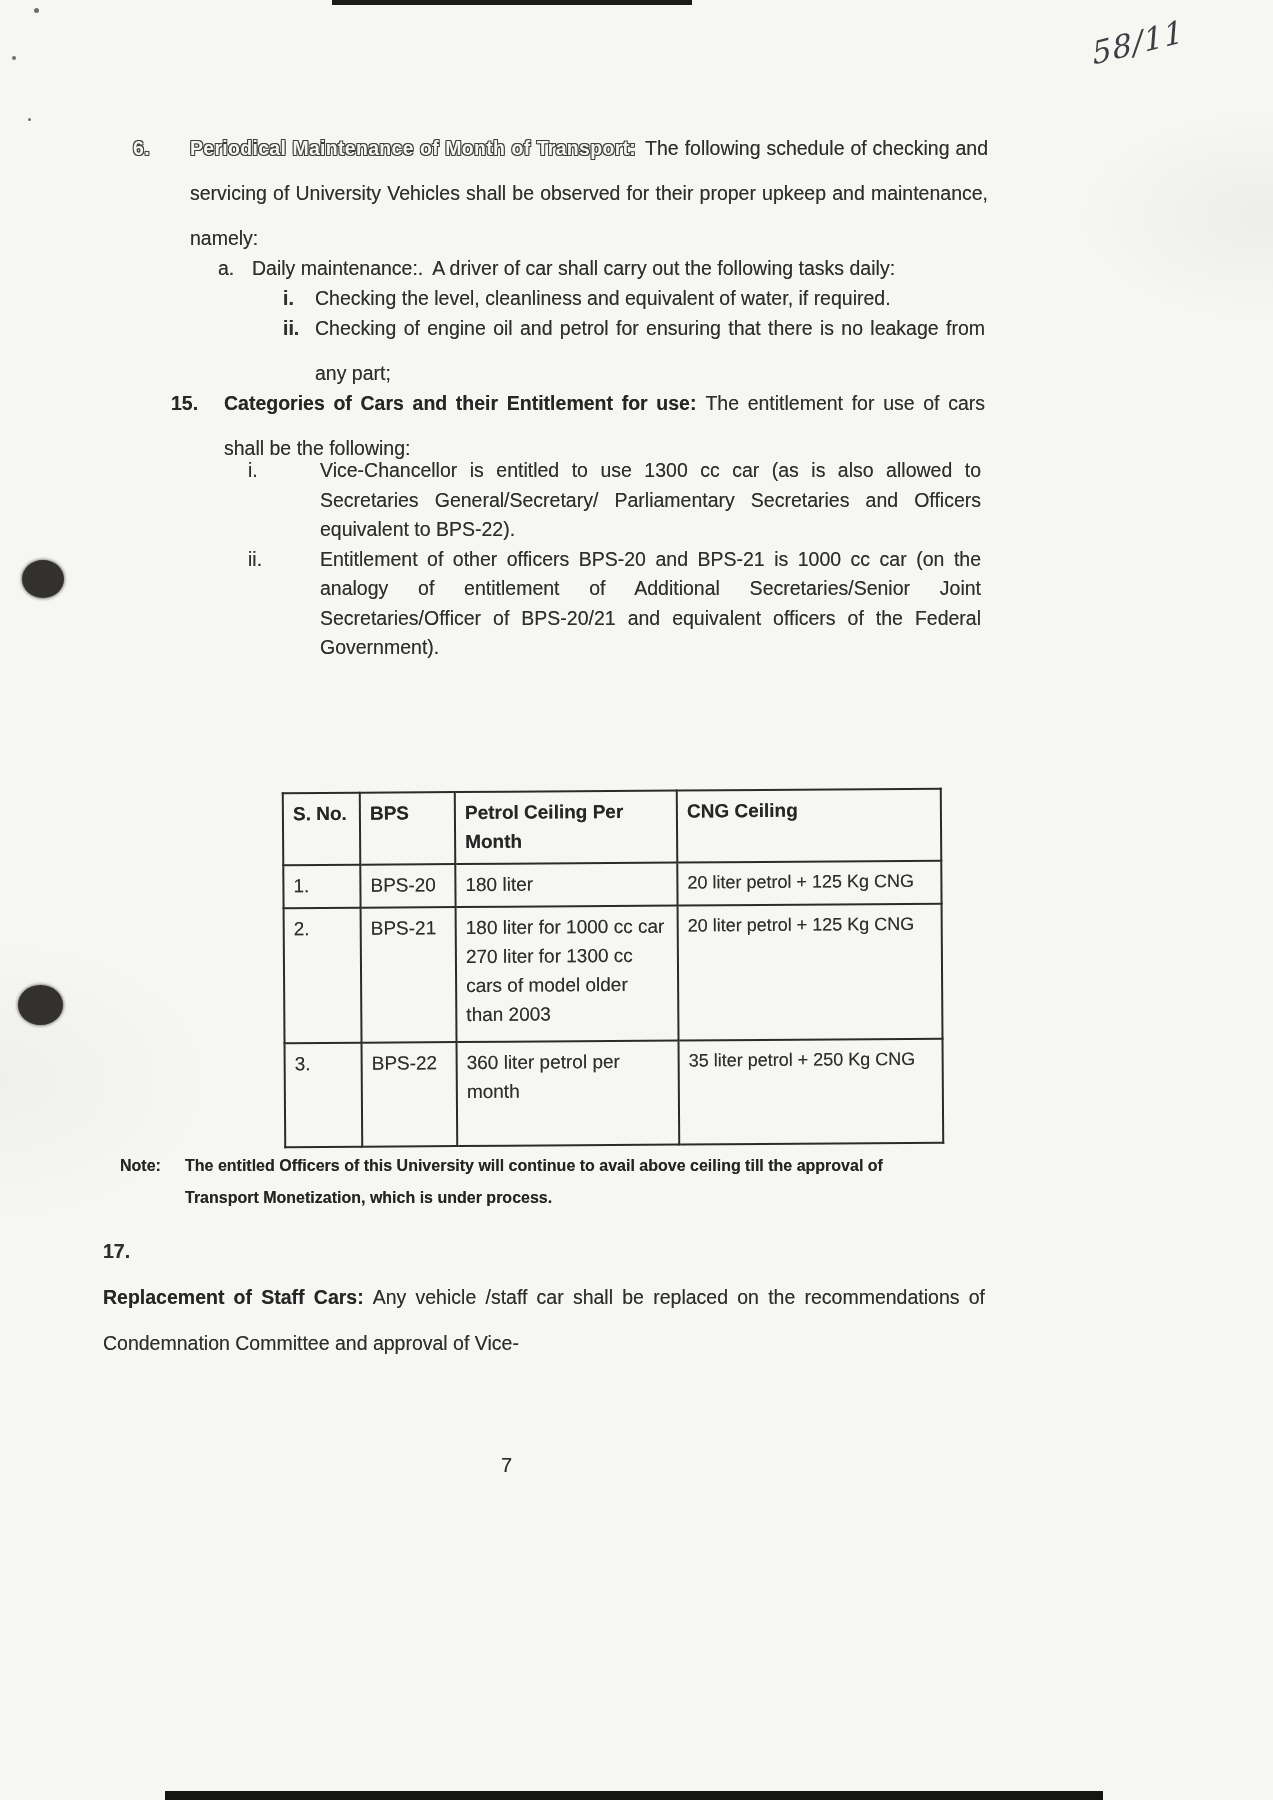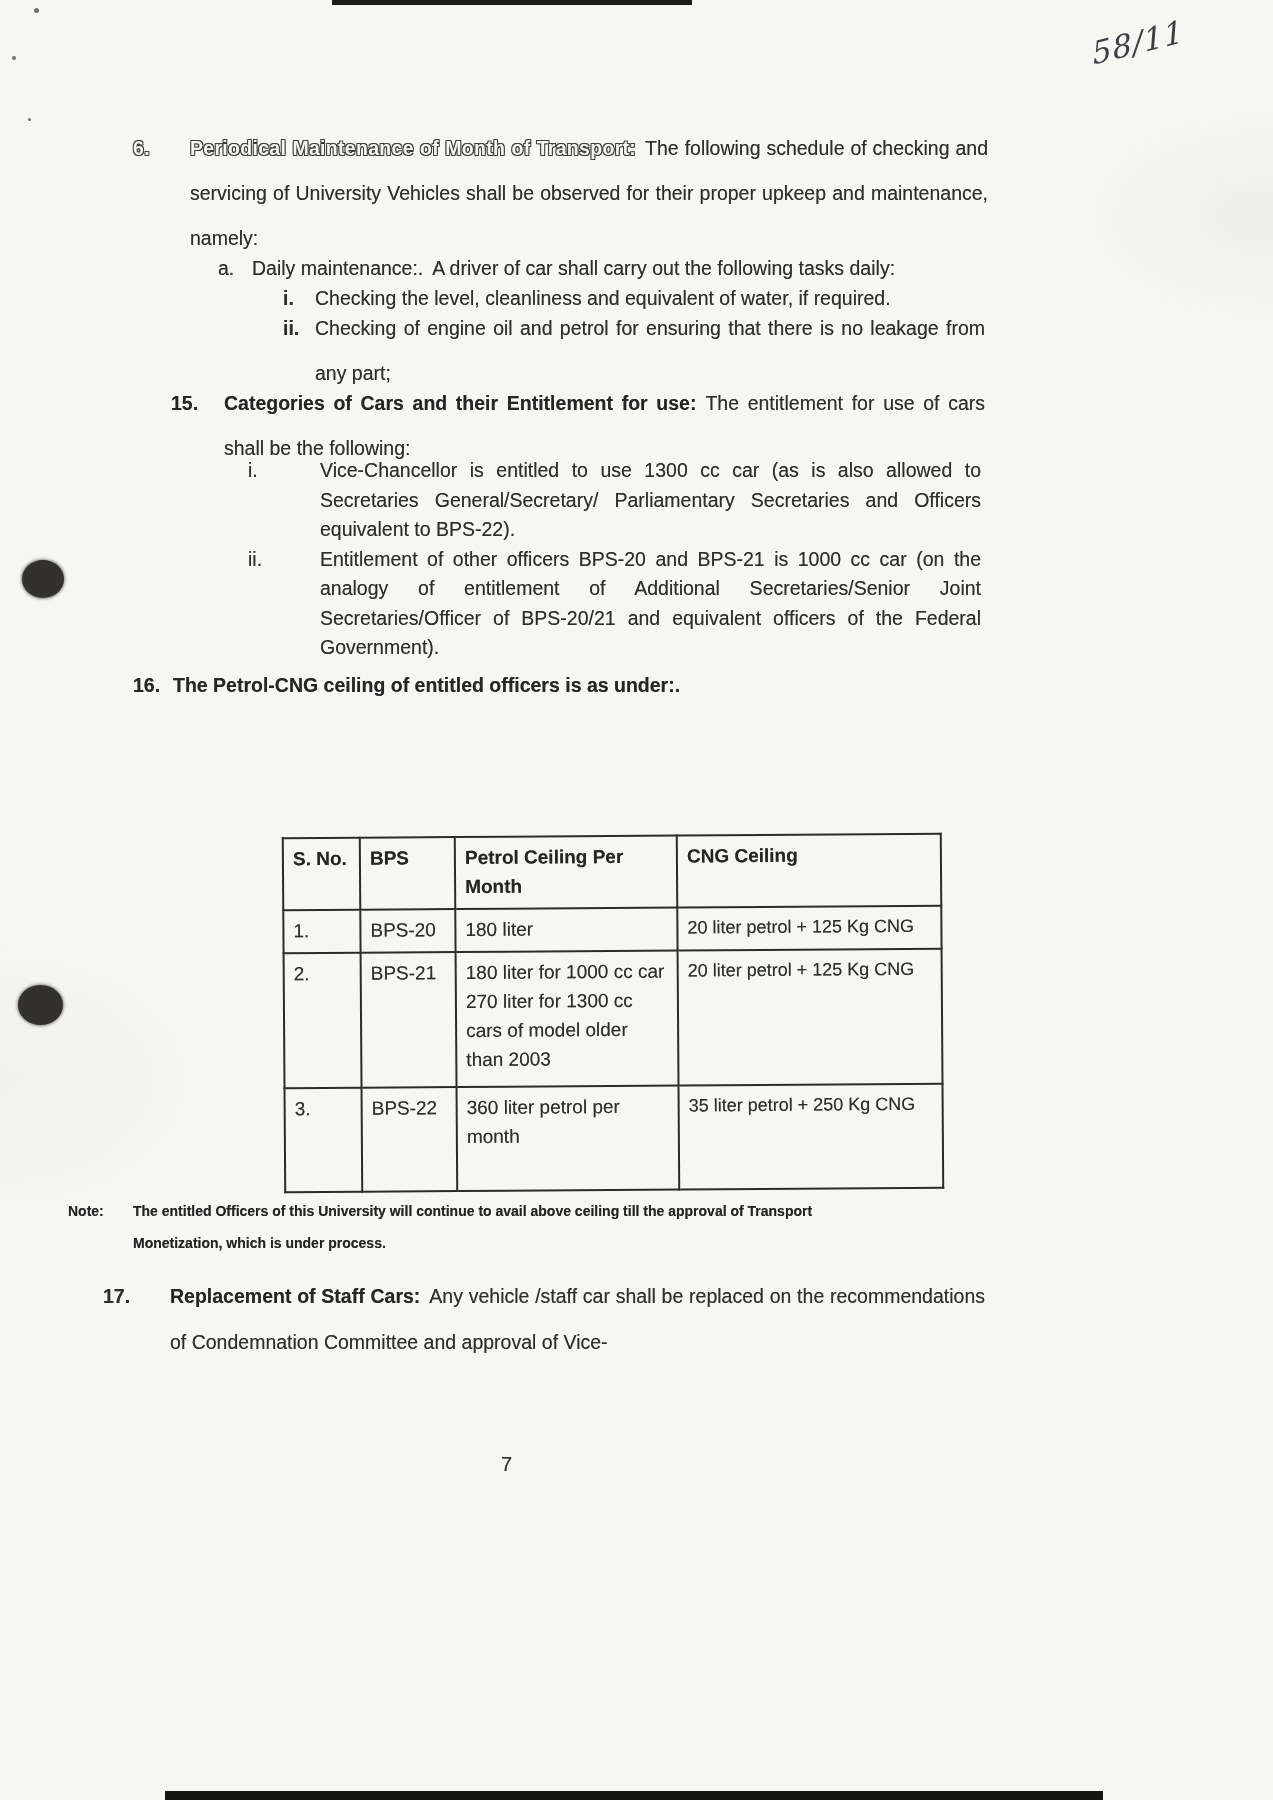--- a/index.html
+++ b/index.html
@@ -63,25 +63,25 @@
     text-align:left;
   }
   .ceiling-table th { font-weight:bold; color:#262626; }
   .col-sno{ width:77px; } .col-bps{ width:95px; } .col-petrol{ width:222px; } .col-cng{ width:264px; }
   .cell-petrol { text-align:justify; }
   .cell-cng { white-space:nowrap; font-size:18px; }
   .th-petrol { text-align:justify; }
   .row-tall td { padding-bottom:12px; }
   .cell-wide-lines { line-height:45px; }
 
-  .note { margin-left:68px; margin-top:4px; font-size:14px; font-weight:bold; color:#242424; line-height:32px; }
+  .note { margin-left:120px; margin-top:4px; font-size:16px; font-weight:bold; color:#242424; line-height:32px; }
   .note .num { width:65px; }
   .note .body { text-align:left; max-width:745px; }
 
-  .sec17 { margin-left:103px; margin-right:288px; margin-top:14px; line-height:46px; }
+  .sec17 { margin-left:103px; margin-right:288px; margin-top:14px; line-height:46px;flex-direction:column; }
   .sec17 .num { width:67px; font-weight:bold; }
 
   .page-number { text-align:center; margin-top:88px; margin-right:260px; font-size:20px; }
 
   .handwritten {
     position:absolute; top:24px; right:88px;
     font-family:"DejaVu Serif", serif;
     font-style:italic;
     font-size:31px; color:#3d3d45;
     transform:rotate(-14deg) skewX(-8deg);
@@ -150,24 +150,20 @@
 
     <div class="li roman15 single">
       <div class="num">i.</div>
       <div class="body">Vice-Chancellor  is entitled to use 1300 cc car (as is also allowed to Secretaries General/Secretary/ Parliamentary Secretaries and Officers equivalent to BPS-22).</div>
     </div>
     <div class="li roman15 single">
       <div class="num">ii.</div>
       <div class="body">Entitlement of other officers BPS-20 and BPS-21 is 1000 cc car (on the analogy of entitlement of Additional Secretaries/Senior Joint Secretaries/Officer of BPS-20/21 and equivalent officers of the Federal Government).</div>
     </div>
 
-    <div class="li sec16 double">
-      <div class="num bold" style="width:40px">16.</div>
-      <div class="body bold" style="text-align:left">The Petrol-CNG ceiling of entitled officers is as under:.</div>
-    </div>
 
     <table class="ceiling-table">
       <colgroup>
         <col class="col-sno">
           <col class="col-bps">
           <col class="col-petrol">
           <col class="col-cng">
       </colgroup>
       <tbody>
           <tr>

